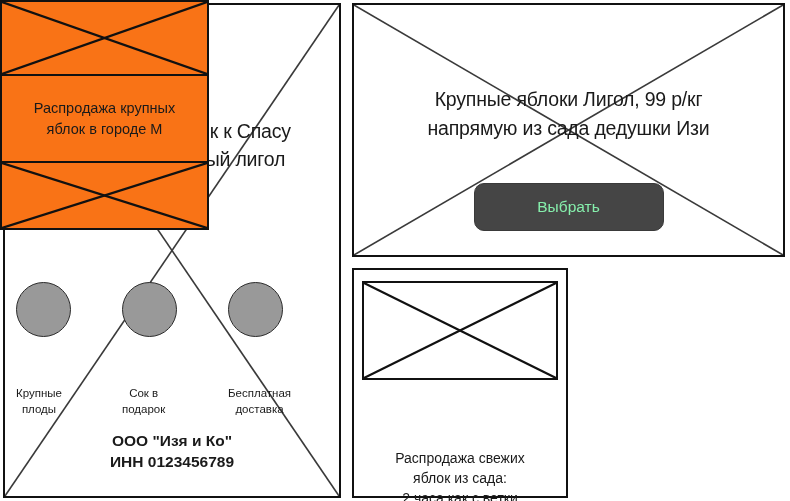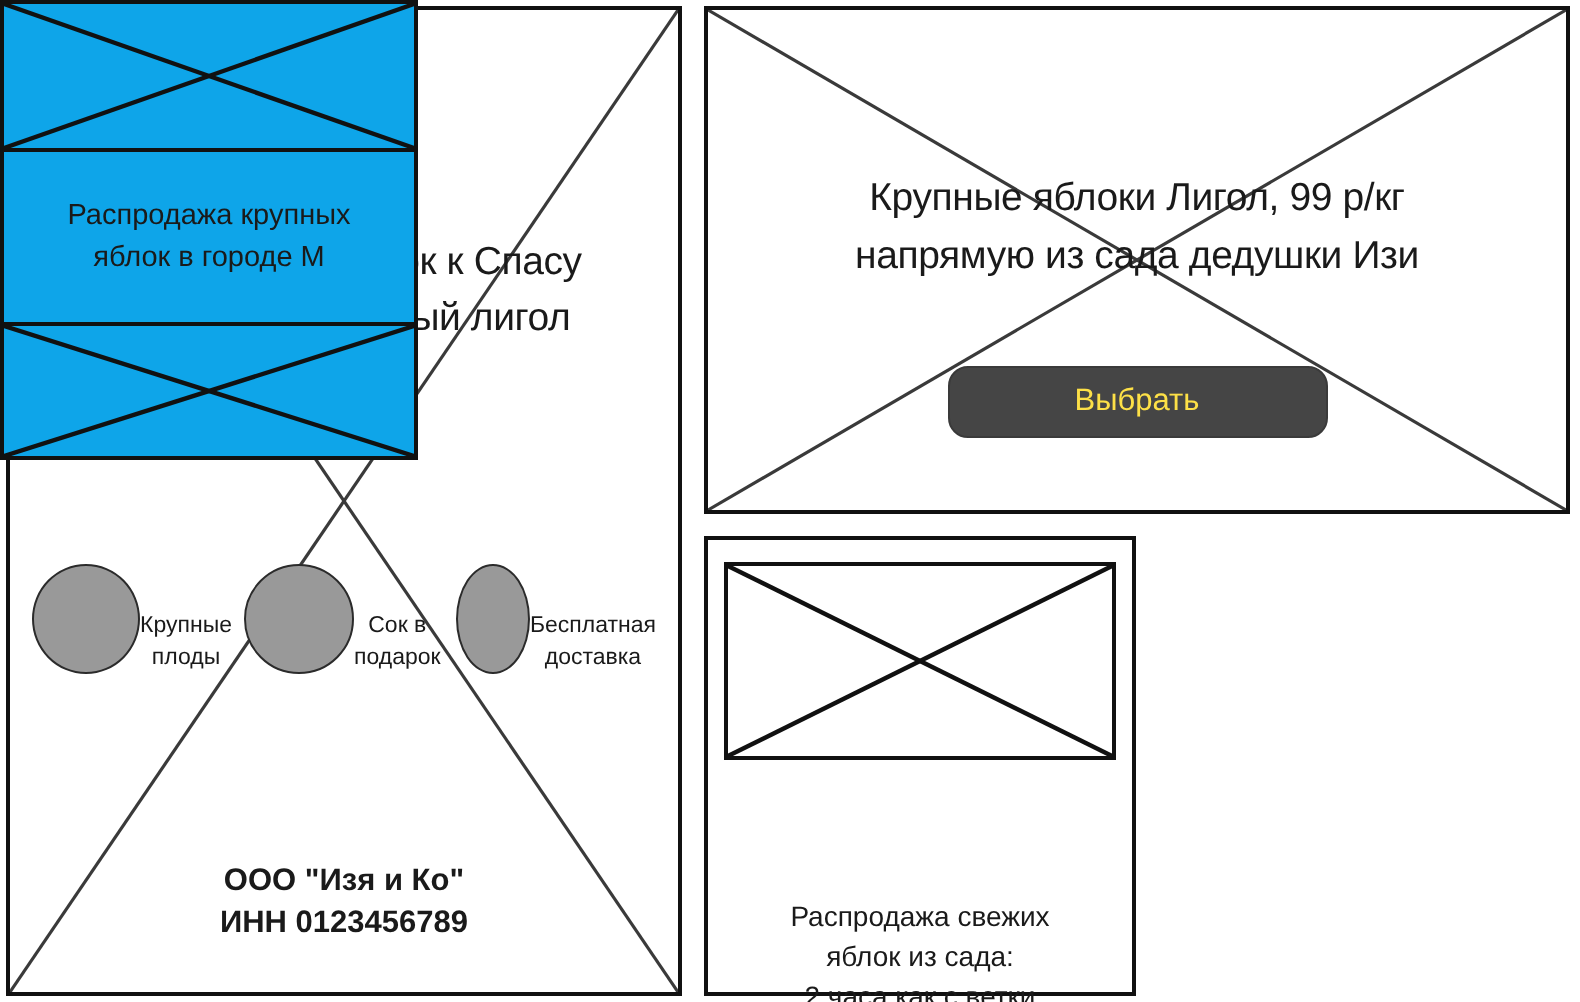--- a/index.html
+++ b/index.html
@@ -64,22 +64,23 @@
     position: absolute;
     left: 8px; right: 8px;
     top: 277px;
     display: flex;
     justify-content: space-around;
     align-items: flex-start;
   }
   .feature {
     width: 100px;
     display: flex;
-    flex-direction: row;
-    align-items: flex-end;
+    flex-direction: column;
+    align-items: flex-start;
+    gap: 36px;
   }
   .feature-circle {
     width: 55px;
     height: 55px;
     border-radius: 50%;
     background: #999999;
     border: 1.5px solid #2b2b2b;
     box-sizing: border-box;
   }
   .feature-label {
@@ -116,25 +117,25 @@
     line-height: 29px;
     letter-spacing: -0.2px;
     white-space: pre-line;
   }
   #select-button {
     position: absolute;
     left: 50%;
     transform: translateX(-50%);
     top: 178px;
     width: 190px;
-    height: 36px;
+    height: 48px;
     border-radius: 10px;
     background: #454545;
     border: 1px solid #3a3a3a;
-    color: #fde047;
+    color: #86efac;
     font-size: 15.5px;
     font-family: "Liberation Sans", sans-serif;
     display: flex;
     align-items: center;
     justify-content: center;
     cursor: pointer;
     padding: 12px;
   }
 
   
@@ -172,21 +173,21 @@
     width: 209px;
     height: 230px;
     border: none;
     display: flex;
     flex-direction: column;
   }
   .br-cell {
     position: relative;
     box-sizing: border-box;
     border: 2px solid #111111;
-    background: #0ea5e9;
+    background: #f97316;
   }
   #br-top    { height: 76px; }
   #br-middle { height: 85px; border-top: none; border-bottom: none; display: flex; align-items: center; justify-content: center; }
   #br-bottom { height: 69px; }
   #br-caption {
     text-align: center;
     font-size: 14.5px;
     line-height: 21px;
     white-space: pre-line;
     padding: 0 8px;

